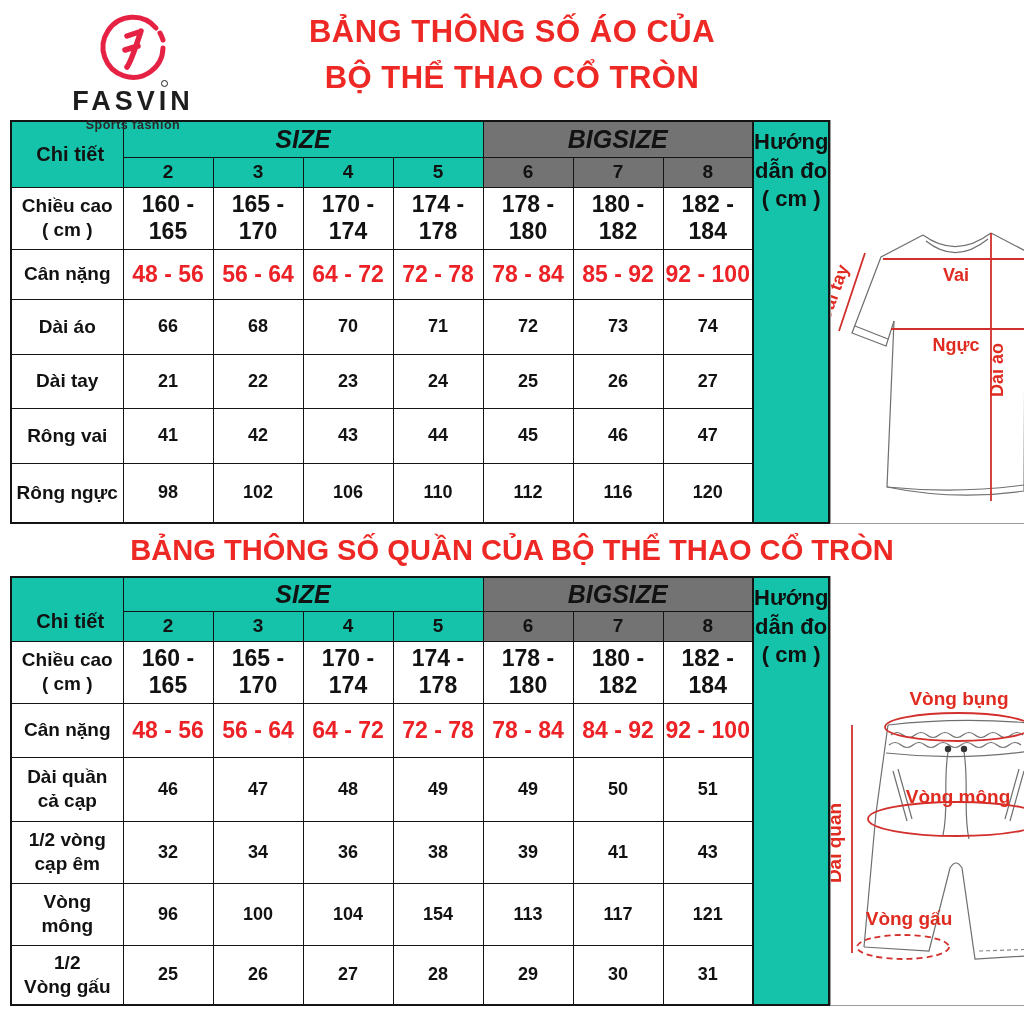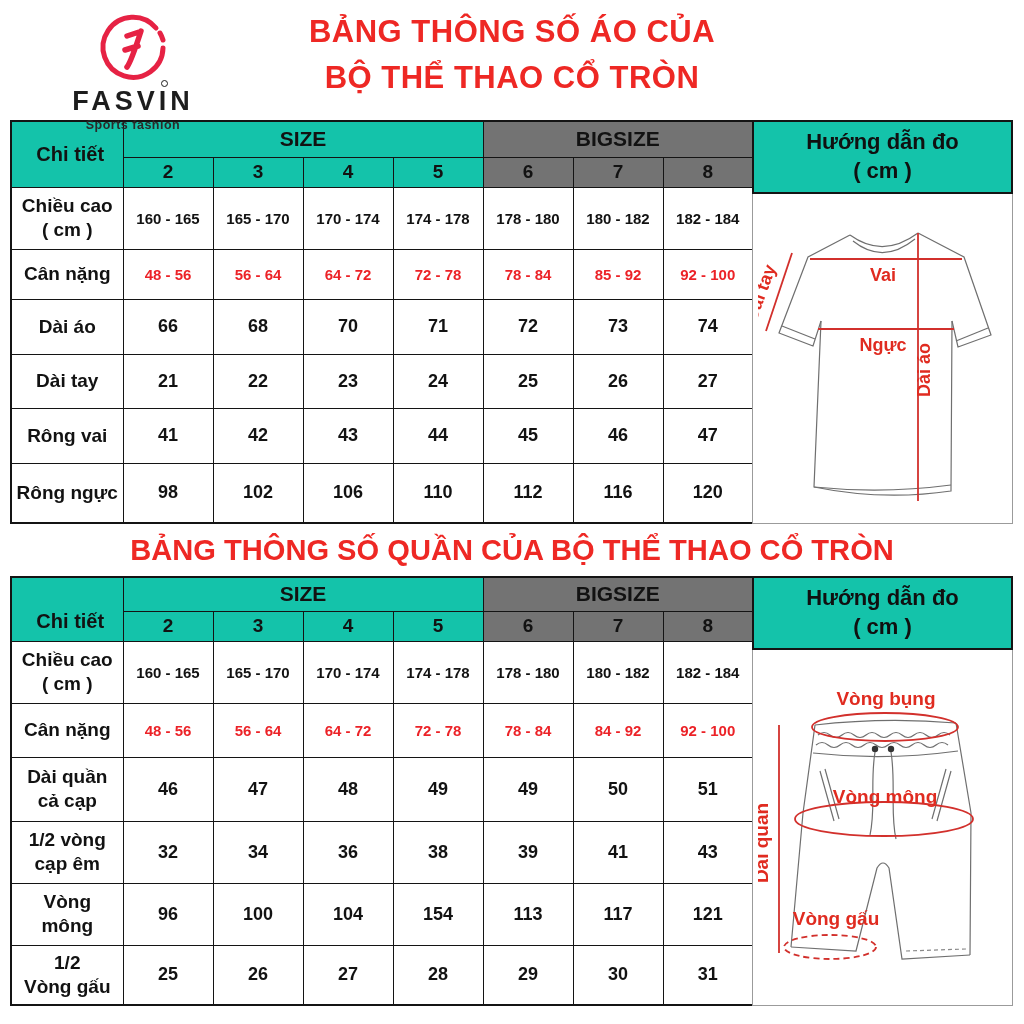--- a/index.html
+++ b/index.html
@@ -20,49 +20,49 @@
 
   .title2{color:#ee2824;font-weight:bold;font-size:30px;text-align:center;height:52px;line-height:52px;transform:scaleX(.97);white-space:nowrap;}
 
   
   .section{display:flex;align-items:stretch;}
   table{border-collapse:collapse;table-layout:fixed;background:#fff;}
   table{border:2.5px solid #141414;}
   th,td{border:1.4px solid #141414;text-align:center;vertical-align:middle;padding:0;color:#121212;}
   col.c-label{width:112px;}
   col.c-val{width:90px;}
-  .hdr-group{font-size:21px;font-weight:bold;}
+  .hdr-group{font-size:25px;font-weight:bold;font-style:italic;}
   .bg-teal{background:#14c3aa;}
   .bg-yellow{background:#737373;}
   th.corner{font-size:20px;font-weight:bold;padding-left:6px;}
   tr.hdr-nums th{font-size:19px;font-weight:bold;}
   tbody th{font-size:19px;font-weight:bold;white-space:pre-line;line-height:1.25;background:#fff;}
   tbody td{font-size:18px;font-weight:bold;}
   tr.red-row td{color:#ec2227;font-size:17.5px;}
-  tr.row-range td{font-size:15px;margin-left:45px;}
+  tr.row-range td{font-size:23px;margin-left:45px;}
   
   .t-shirt tr.hdr-group-row{height:36px;} .t-shirt tr.hdr-nums{height:30px;}
   .t-shirt tbody tr:nth-child(1){height:62px;}
   .t-shirt tbody tr:nth-child(2){height:50px;}
   .t-shirt tbody tr:nth-child(3){height:55px;}
   .t-shirt tbody tr:nth-child(4){height:54px;}
   .t-shirt tbody tr:nth-child(5){height:55px;}
   .t-shirt tbody tr:nth-child(6){height:60px;}
   
   .t-pants tr.hdr-group-row{height:34px;} .t-pants tr.hdr-nums{height:30px;}
   .t-pants tbody tr:nth-child(1){height:62px;}
   .t-pants tbody tr:nth-child(2){height:54px;}
   .t-pants tbody tr:nth-child(3){height:64px;}
   .t-pants tbody tr:nth-child(4){height:62px;}
   .t-pants tbody tr:nth-child(5){height:62px;}
   .t-pants tbody tr:nth-child(6){height:60px;}
   .t-pants th.corner{vertical-align:bottom;padding-bottom:8px;}
 
   
-  .guide{width:261px;display:flex;flex-direction:column;margin-left:-2px;}
+  .guide{width:261px;display:flex;flex-direction:row;margin-left:-2px;}
   .guide-head{border:2.5px solid #141414;background:#14c3aa;color:#101010;font-weight:bold;
               font-size:22px;text-align:center;padding:6px 0 7px;line-height:1.3;}
   .guide-body{flex:1;border:1px solid #9b9b9b;border-top:none;background:#fff;
               display:flex;align-items:flex-end;justify-content:center;}
   .dg-label{fill:#e02b20;font-weight:bold;font-family:"Liberation Sans","DejaVu Sans",sans-serif;}
   .outline{fill:none;stroke:#6f6f6f;stroke-width:1.2;}
   .redline{stroke:#d2302c;stroke-width:1.8;fill:none;}
 </style>
 </head>
 <body>

